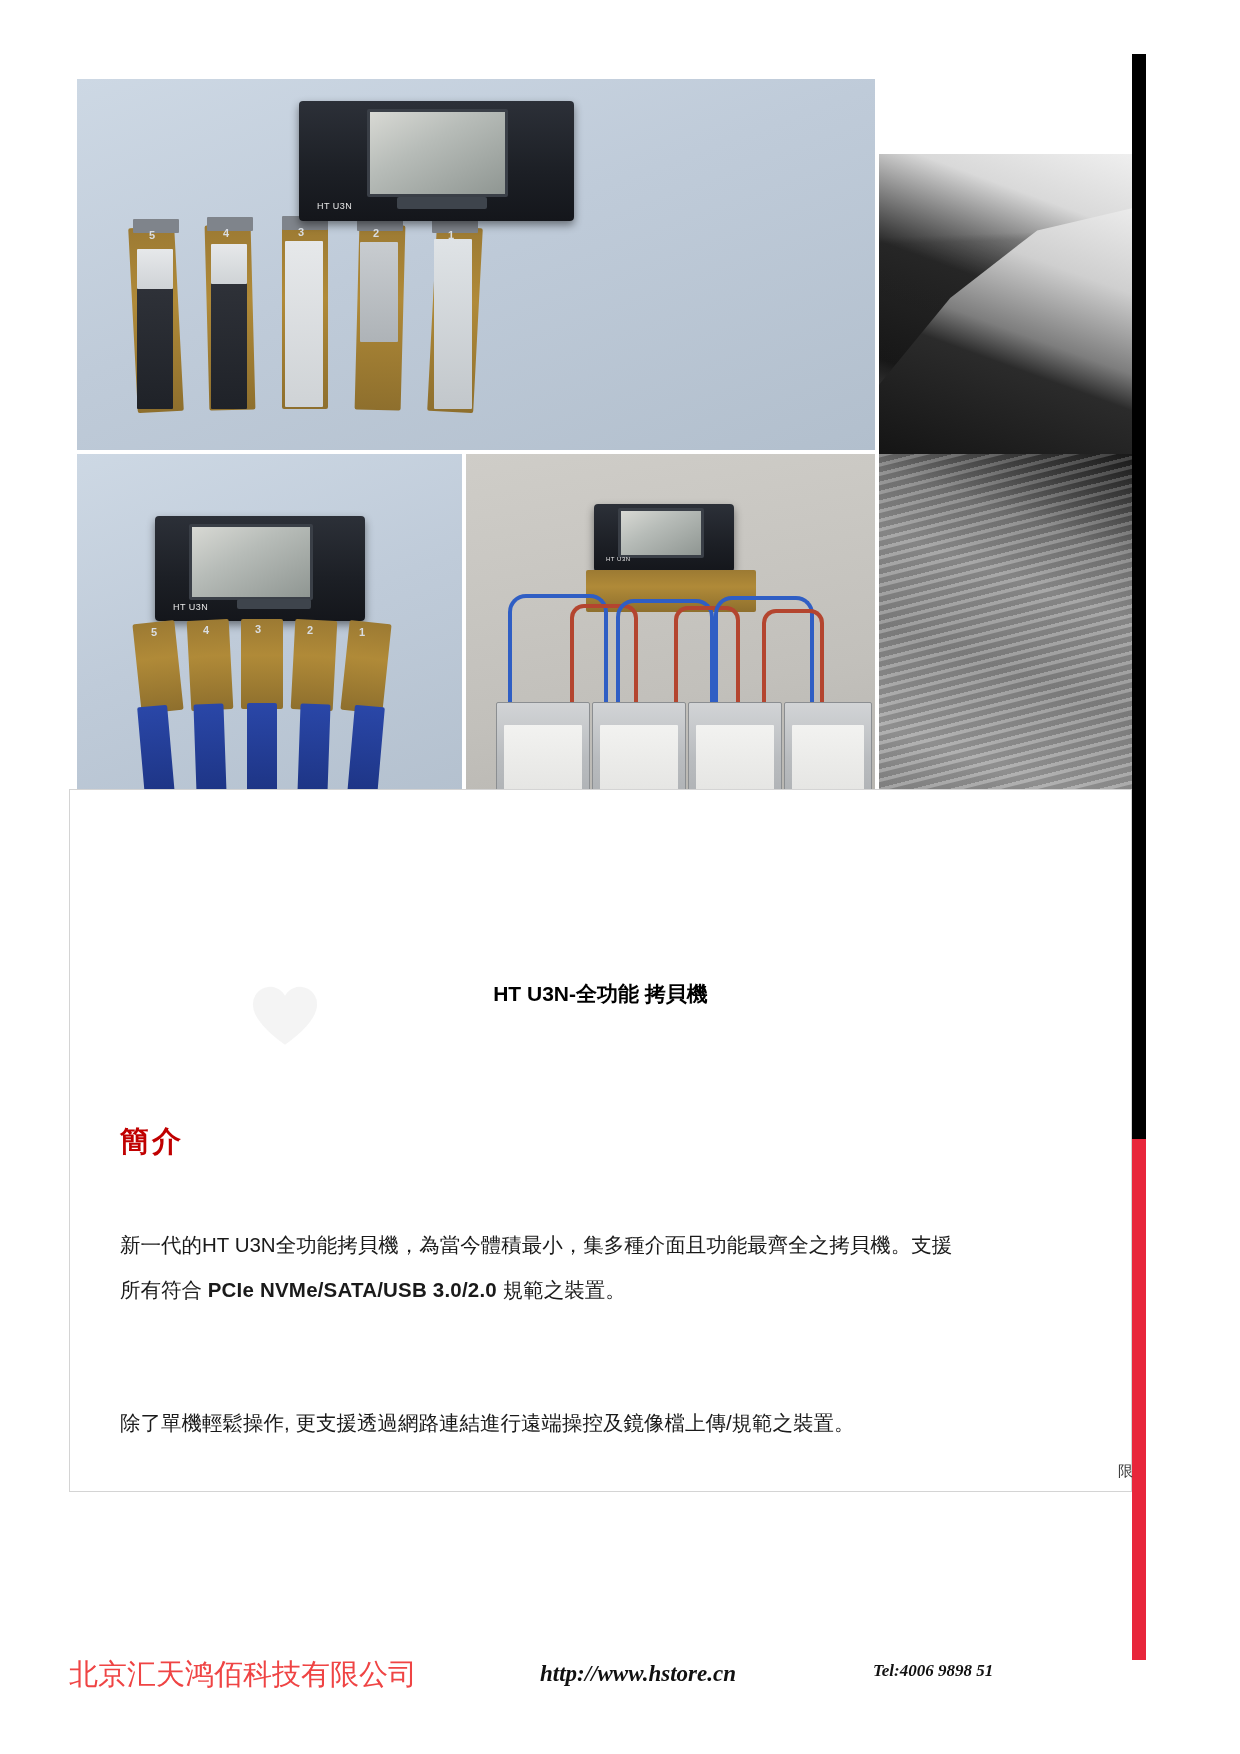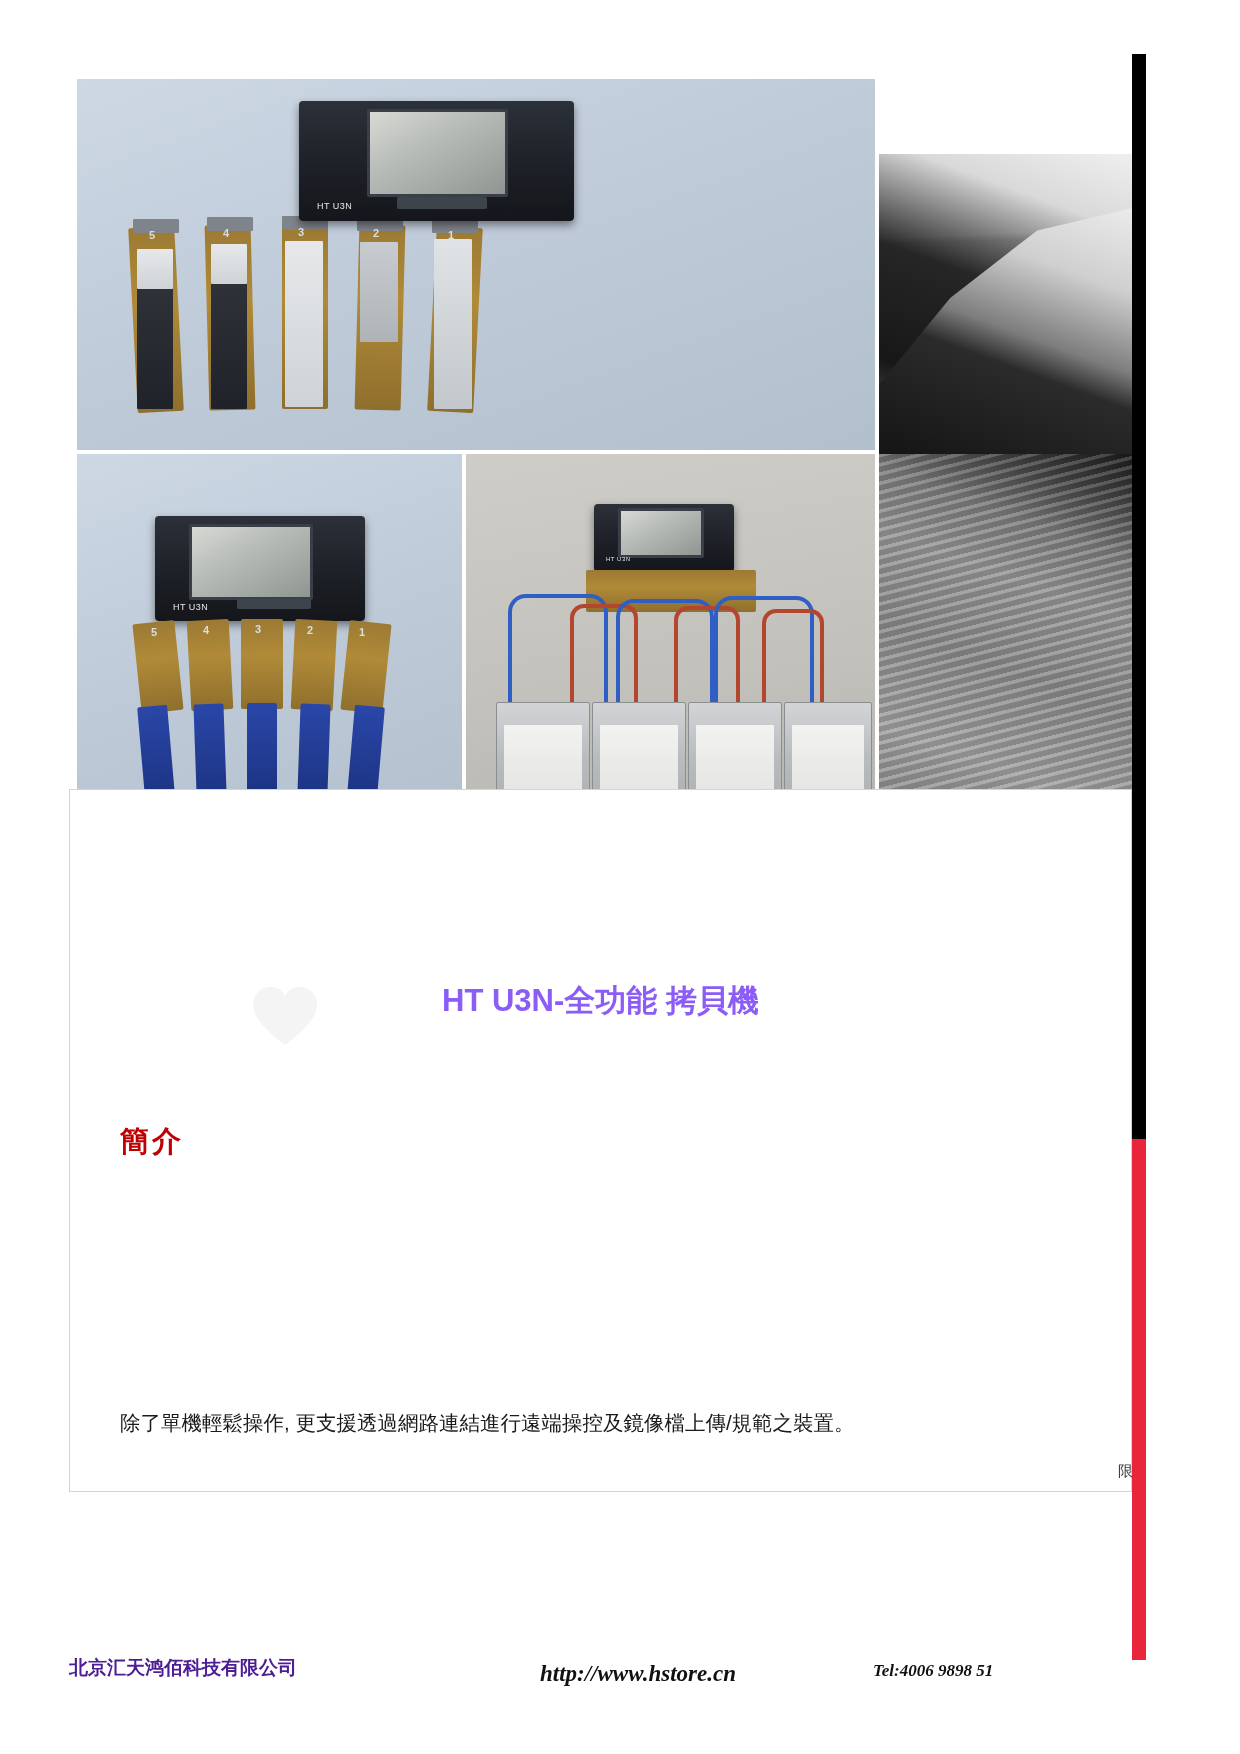--- a/index.html
+++ b/index.html
@@ -225,23 +225,23 @@
     opacity: .08;
   }
   .watermark svg { width: 100%; height: 100%; }
 
   .doc-title {
     position: absolute;
     left: 69px;
     top: 980px;
     width: 1063px;
     text-align: center;
-    font-size: 31px;
-    font-weight: bold;
-    color: #8b5cf6;
+    font-size: 21px;
+    font-weight: bold;
+    color: #000000;
     font-family: "Liberation Sans", sans-serif;
   }
 
   .section-head {
     position: absolute;
     left: 120px;
     top: 1122px;
     font-size: 29px;
     font-weight: bold;
     color: #c00000;
@@ -278,23 +278,23 @@
     position: absolute;
     left: 0;
     top: 1655px;
     width: 1240px;
     height: 60px;
   }
   .footer-company {
     position: absolute;
     left: 69px;
     top: 0;
-    font-size: 19px;
-    font-weight: bold;
-    color: #4c1d95;
+    font-size: 29px;
+    font-weight: normal;
+    color: #ef4444;
     font-family: "Liberation Sans", sans-serif;
   }
   .footer-url {
     position: absolute;
     left: 540px;
     top: 6px;
     font-size: 23px;
     font-style: italic;
     font-weight: bold;
     color: #111111;
@@ -425,20 +425,23 @@
   <div class="watermark">
     <svg viewBox="0 0 64 58" xmlns="http://www.w3.org/2000/svg" aria-hidden="true">
       <path d="M32 56 C10 40 2 28 2 18 A16 16 0 0 1 32 10 A16 16 0 0 1 62 18 C62 28 54 40 32 56 Z" fill="#7a7a7a"></path>
     </svg>
   </div>
 
   <div class="doc-title">HT U3N-全功能 拷貝機</div>
 
   <div class="section-head">簡介</div>
 
+  <div class="body-text para1">
+    <span>新一代的HT U3N全功能拷貝機，為當今體積最小，集多種介面且功能最齊全之拷貝機。支援所有符合 </span><span class="strong-spec">PCIe NVMe/SATA/USB 3.0/2.0</span><span> 規範之裝置。</span>
+  </div>
 
   <div class="body-text para2">
     <span>除了單機輕鬆操作, 更支援透過網路連結進行遠端操控及鏡像檔上傳/規範之裝置。</span>
   </div>
 
   <div class="limit-mark">限</div>
 
   <div class="footer">
     <div class="footer-company">北京汇天鸿佰科技有限公司</div>
     <div class="footer-url">http://www.hstore.cn</div>

